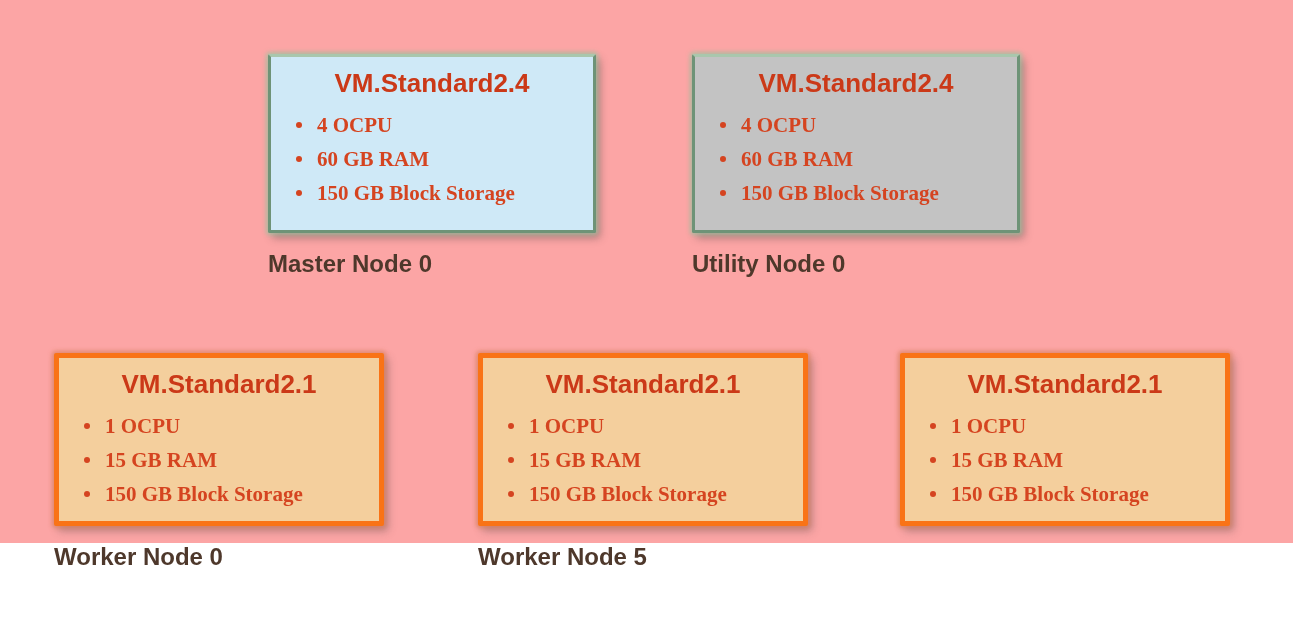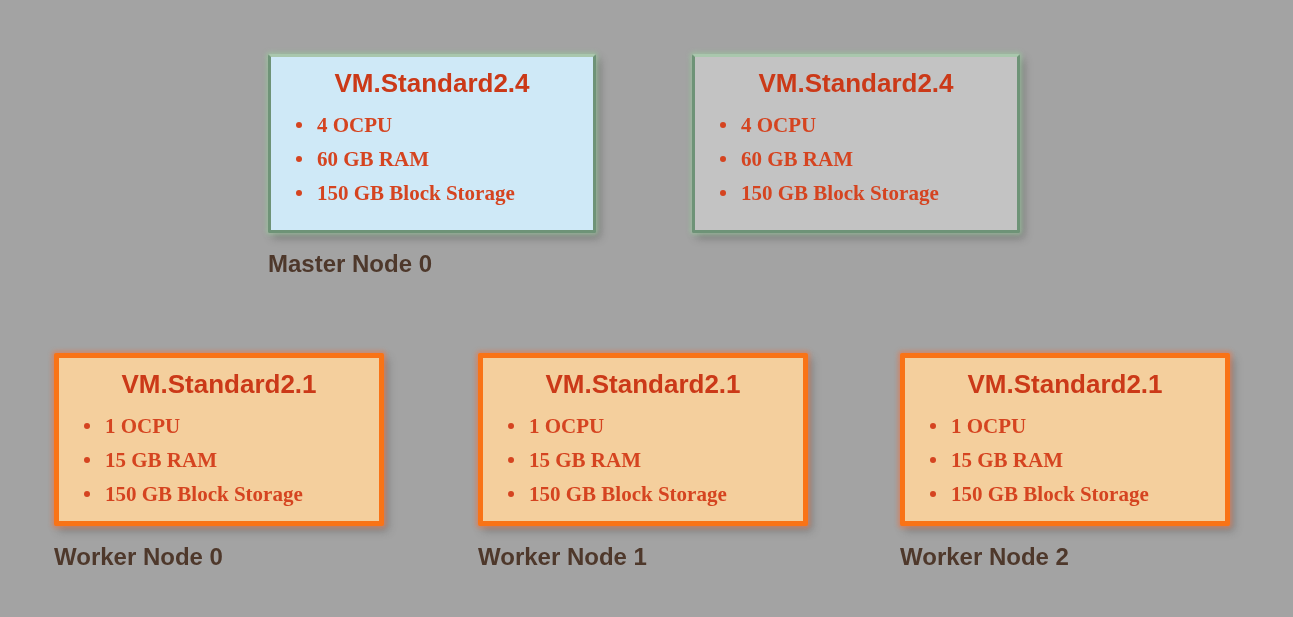--- a/index.html
+++ b/index.html
@@ -3,22 +3,22 @@
 <meta charset="utf-8">
 <style>
   * { margin: 0; padding: 0; box-sizing: border-box; }
   html, body { background: #ffffff; }
   body {
     font-family: "Liberation Sans", "DejaVu Sans", sans-serif;
     width: 1293px; height: 617px; overflow: hidden;
   }
   .canvas {
     position: relative;
-    width: 1293px; height: 617px;
-    background: #a3a3a3;
+    width: 1293px; height: 543px;
+    background: #fca5a5;
   }
   .node { position: absolute; }
   .card {
     width: 100%;
     border-radius: 2px;
     padding-top: 11px;
   }
   .card.row-top { height: 179px; }
   .card.row-bottom { height: 173px; }
   .card.green-border {
@@ -112,20 +112,21 @@
         <li class="spec">
             <span class="bullet-dot"></span>
             <span>60 GB RAM</span>
           </li>
         <li class="spec">
             <span class="bullet-dot"></span>
             <span>150 GB Block Storage</span>
           </li>
       </ul>
     </div>
+    <div class="node-label">Utility Node 0</div>
   </div>
 
   <div class="node" id="node-worker-0">
     <div class="card row-bottom red-border fill-tan">
       <div class="card-title">VM.Standard2.1</div>
       <ul class="specs">
         <li class="spec">
             <span class="bullet-dot"></span>
             <span>1 OCPU</span>
           </li>
@@ -153,37 +154,36 @@
         <li class="spec">
             <span class="bullet-dot"></span>
             <span>15 GB RAM</span>
           </li>
         <li class="spec">
             <span class="bullet-dot"></span>
             <span>150 GB Block Storage</span>
           </li>
       </ul>
     </div>
-    <div class="node-label">Worker Node 1</div>
+    <div class="node-label">Worker Node 5</div>
   </div>
 
   <div class="node" id="node-worker-2">
     <div class="card row-bottom red-border fill-tan">
       <div class="card-title">VM.Standard2.1</div>
       <ul class="specs">
         <li class="spec">
             <span class="bullet-dot"></span>
             <span>1 OCPU</span>
           </li>
         <li class="spec">
             <span class="bullet-dot"></span>
             <span>15 GB RAM</span>
           </li>
         <li class="spec">
             <span class="bullet-dot"></span>
             <span>150 GB Block Storage</span>
           </li>
       </ul>
     </div>
-    <div class="node-label">Worker Node 2</div>
   </div>
 
 </div>
 
 </body></html>

